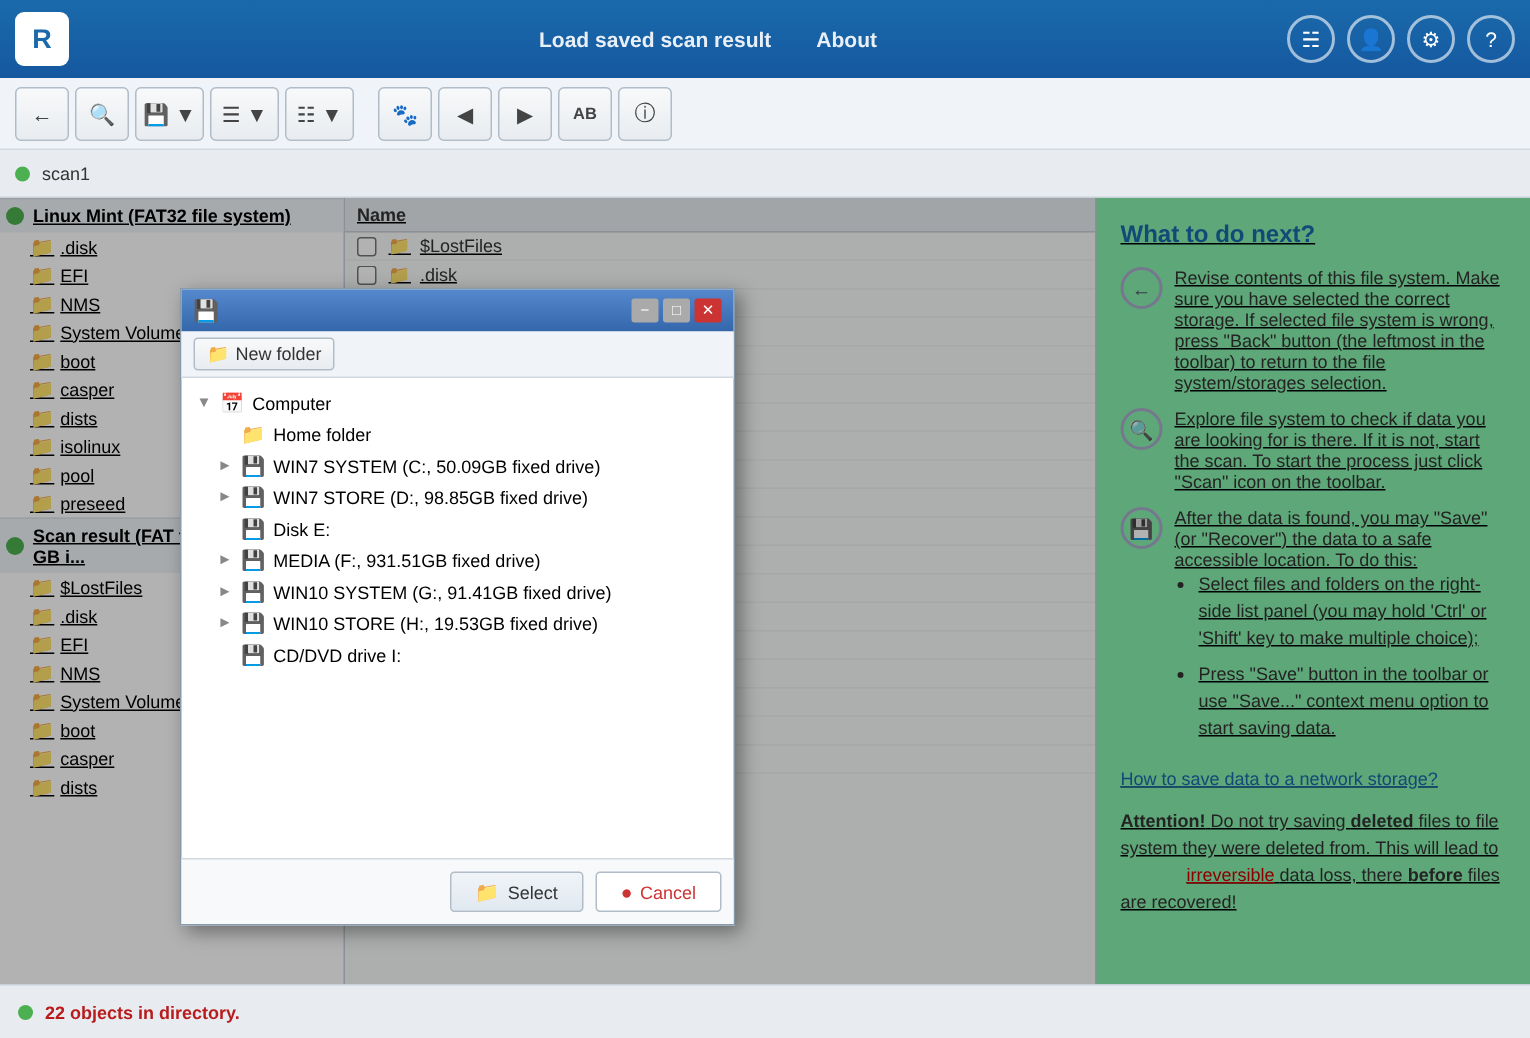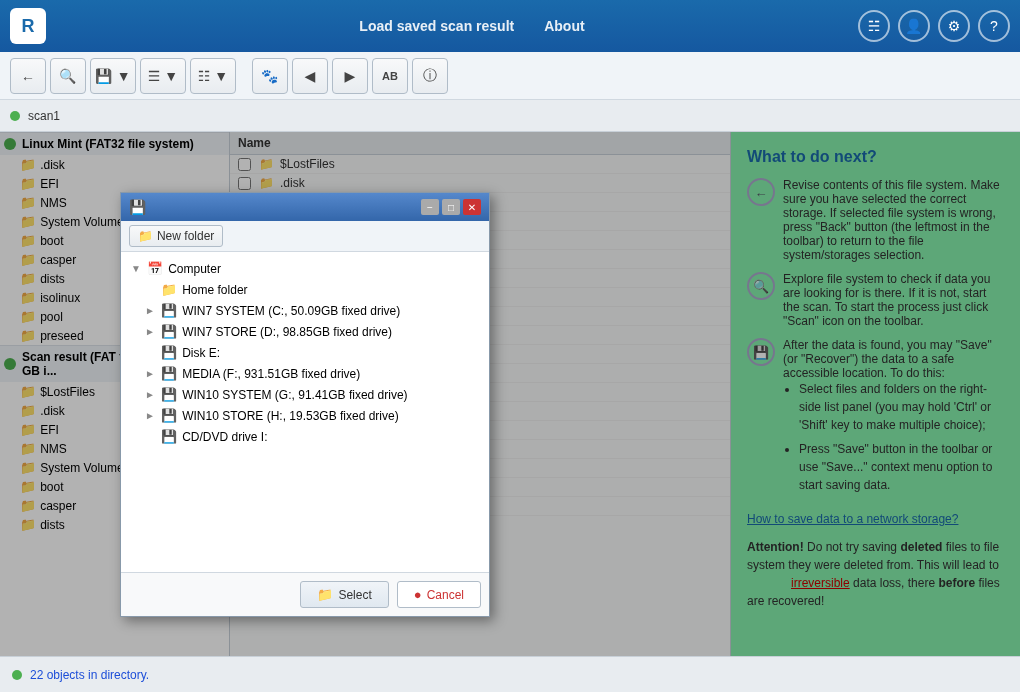--- a/index.html
+++ b/index.html
@@ -243,21 +243,22 @@
 
     
     .status-bar {
       background: #e8ecf0;
       border-top: 1px solid #c8d0d8;
       height: 36px;
       display: flex;
       align-items: center;
       padding: 0 12px;
       font-size: 12px;
-      color: #1d4ed8;
+      color: #b91c1c;
+      font-weight: bold;
     }
     .status-dot { width: 10px; height: 10px; background: #4caf50; border-radius: 50%; margin-right: 8px; }
 
     
     .dialog-overlay {
       position: absolute;
       top: 0; left: 0; right: 0; bottom: 0;
       background: rgba(0,0,0,0.3);
       z-index: 100;
     }
@@ -408,21 +409,21 @@
   <div class="tool-btn">▶</div>
   <div class="tool-btn" style="font-size:11px; font-weight:bold;">AB</div>
   <div class="tool-btn">ⓘ</div>
 </div>
 
 <div class="scan-bar">
   <div class="scan-dot"></div>
   <span>scan1</span>
 </div>
 
-<div class="main-content" style="position:relative;">
+<div class="main-content" style="position:relative;text-decoration:underline;">
 
   <div class="left-panel">
 
     <div class="tree-section-header">
       <div class="green-dot"></div>
       <span>Linux Mint (FAT32 file system)</span>
     </div>
     <div class="tree-item indent1">
         <span class="folder-icon">📁</span>
         <span>.disk</span>

